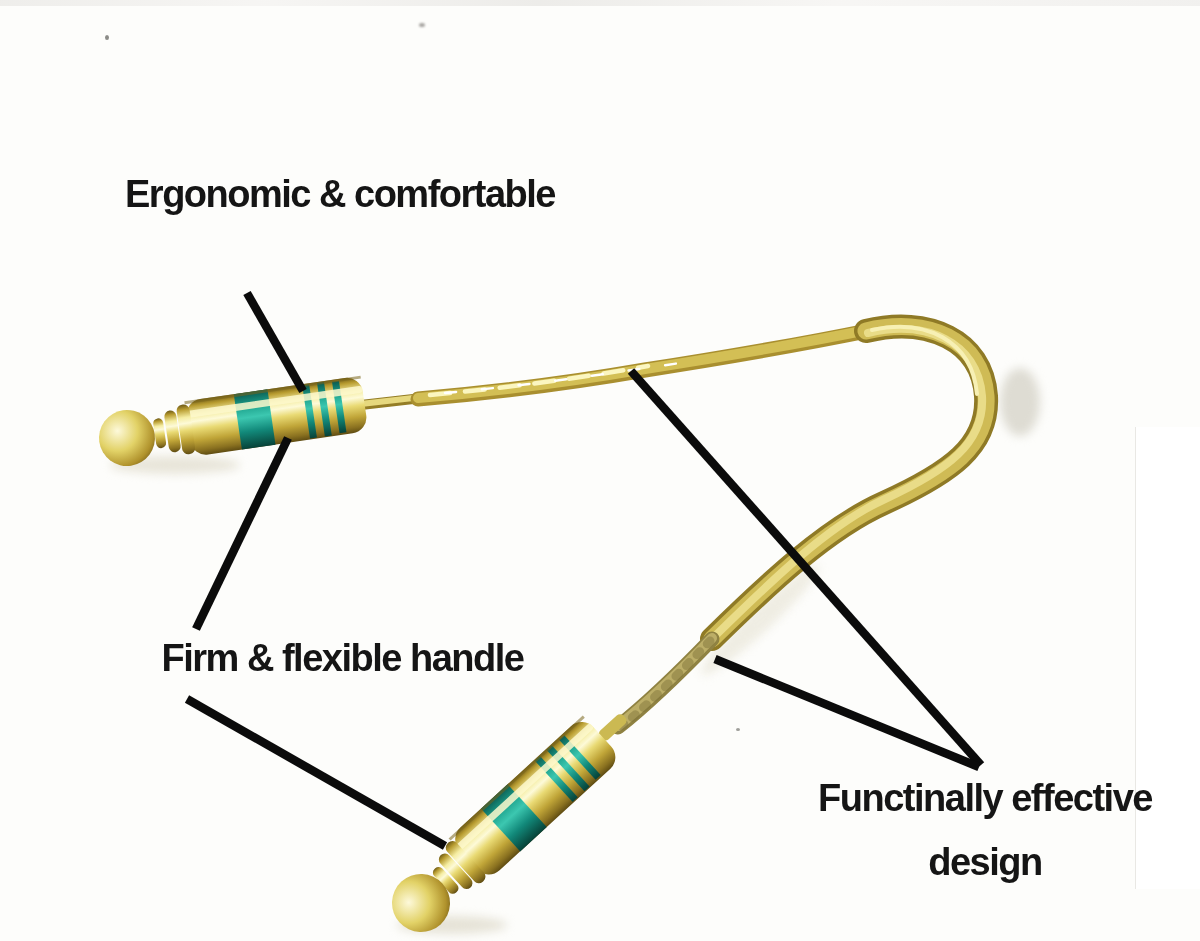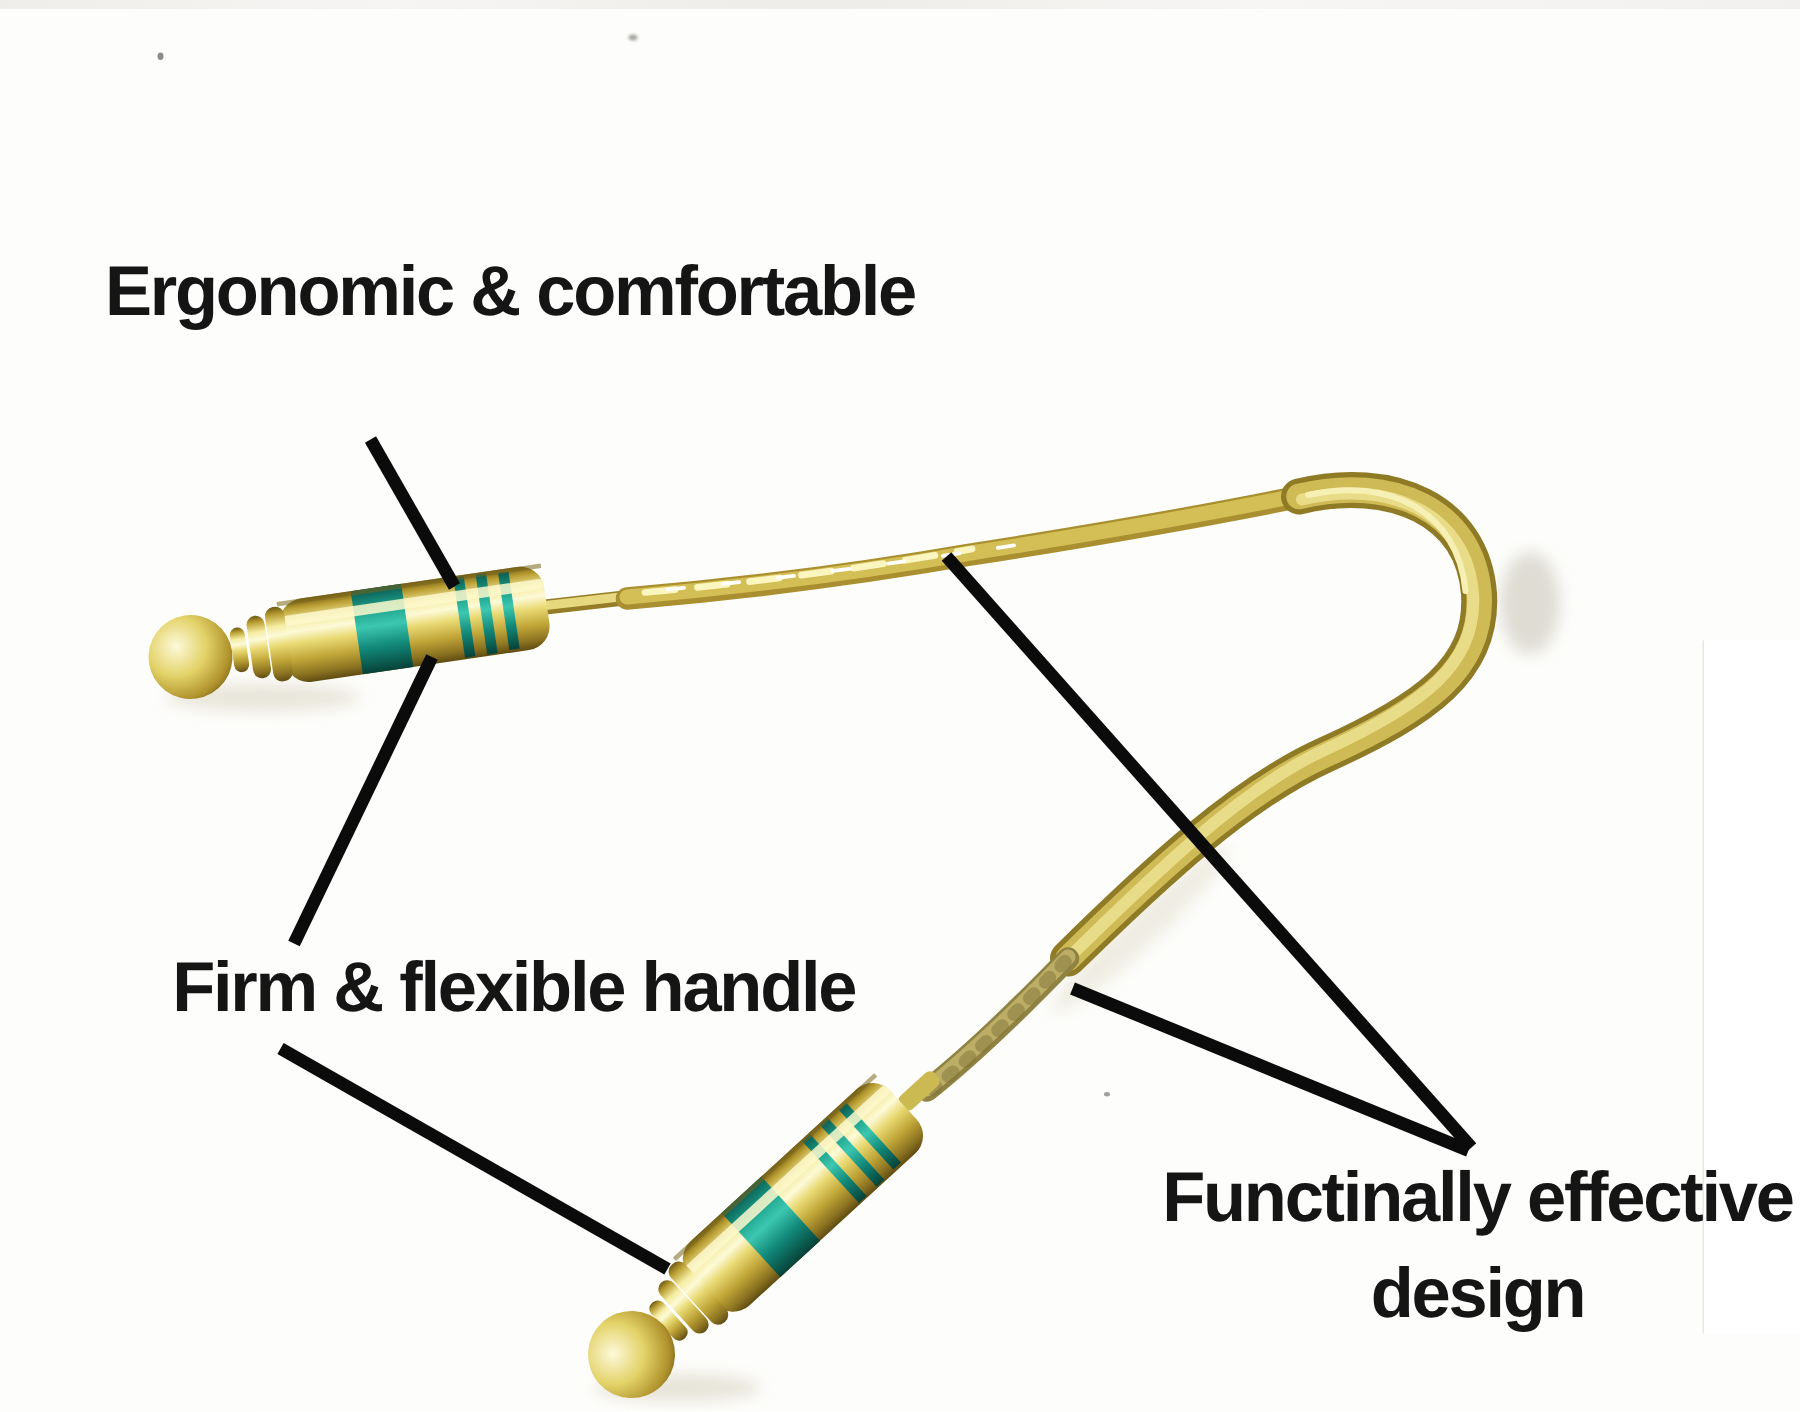--- a/index.html
+++ b/index.html
@@ -27,21 +27,21 @@
   .speck.s3{left:736px;top:728px;width:4px;height:3px;background:#8e8e8a;opacity:.85;}
   .speck.s4{left:221px;top:573px;width:3px;height:3px;background:#cac8c3;}
 
   svg.photo{position:absolute;left:0;top:0;}
   .callout{stroke:var(--color-callout-line,#0b0b0b);stroke-width:8.5;fill:none;}
 
   .label{
     position:absolute;
     color:var(--color-label-text,#151515);
     font-weight:700;
-    font-size:47px;
+    font-size:38px;
     letter-spacing:-1.5px;
     line-height:64px;
     text-align:center;
     white-space:nowrap;
   }
   .label-grip{left:30px;top:162px;width:620px;}
   .label-handle{left:55px;top:626px;width:575px;text-align:center;}
   .label-design{left:750px;top:766px;width:470px;}
 </style>
 </head>

